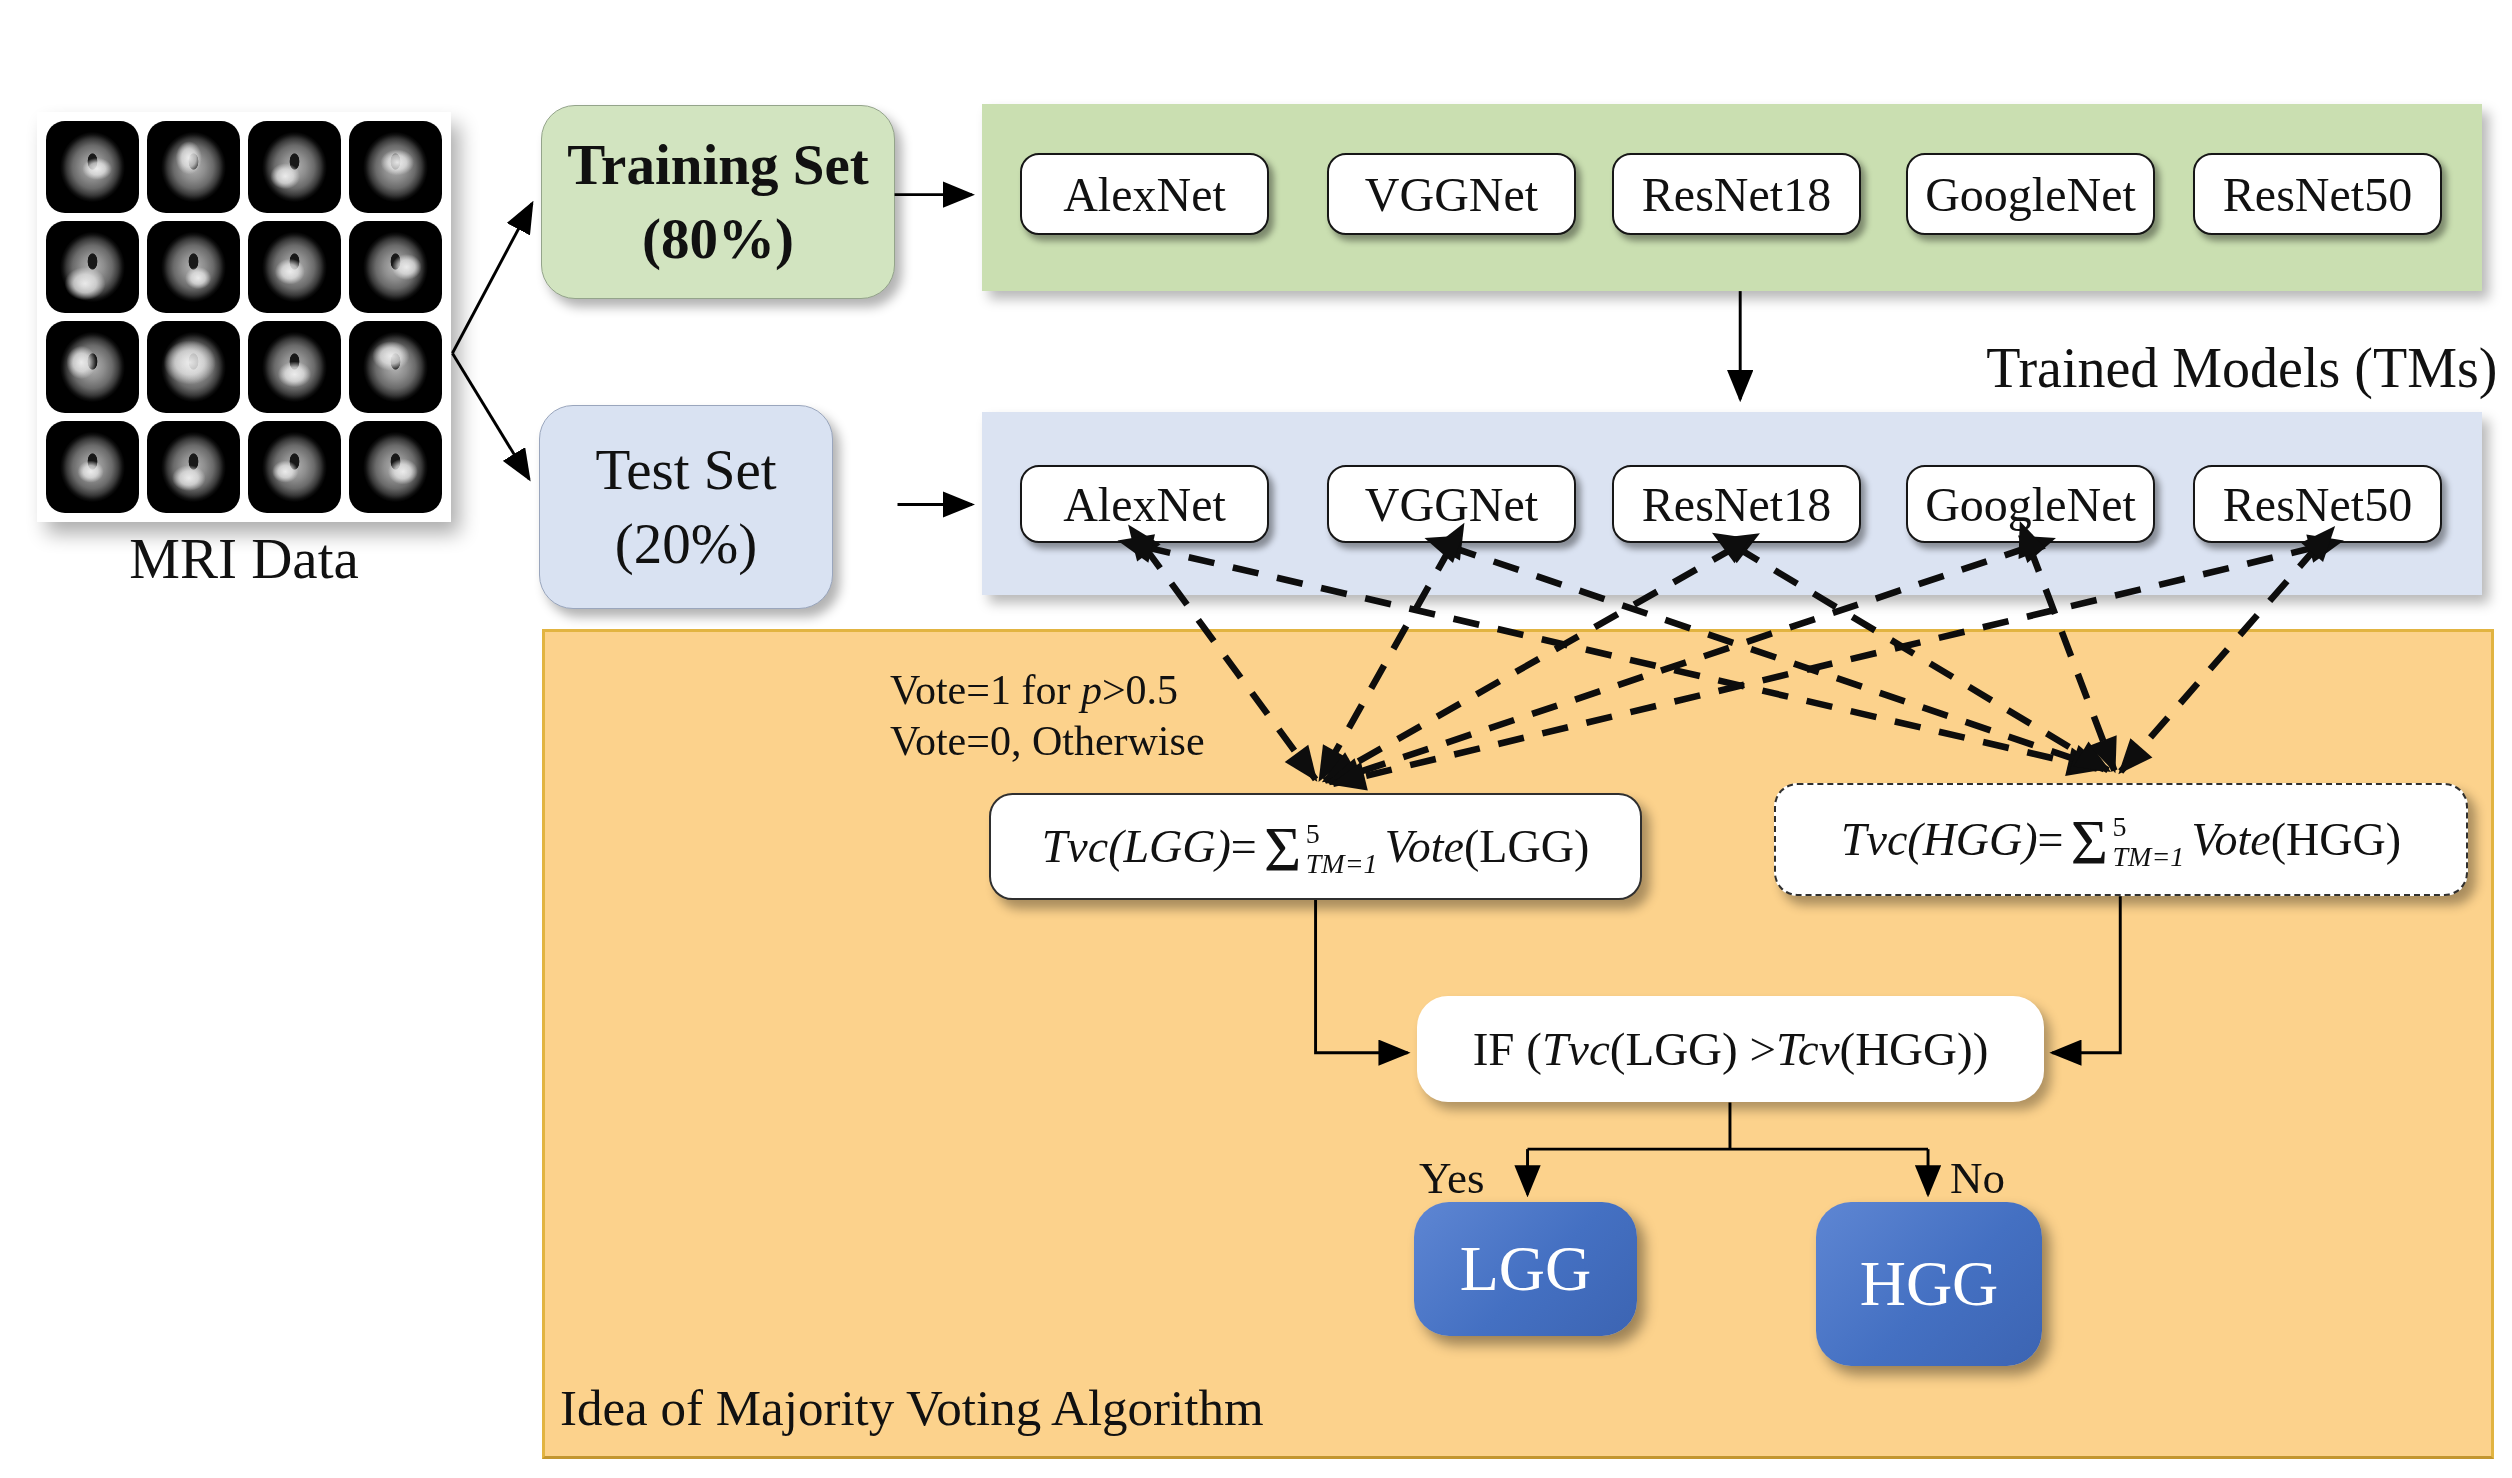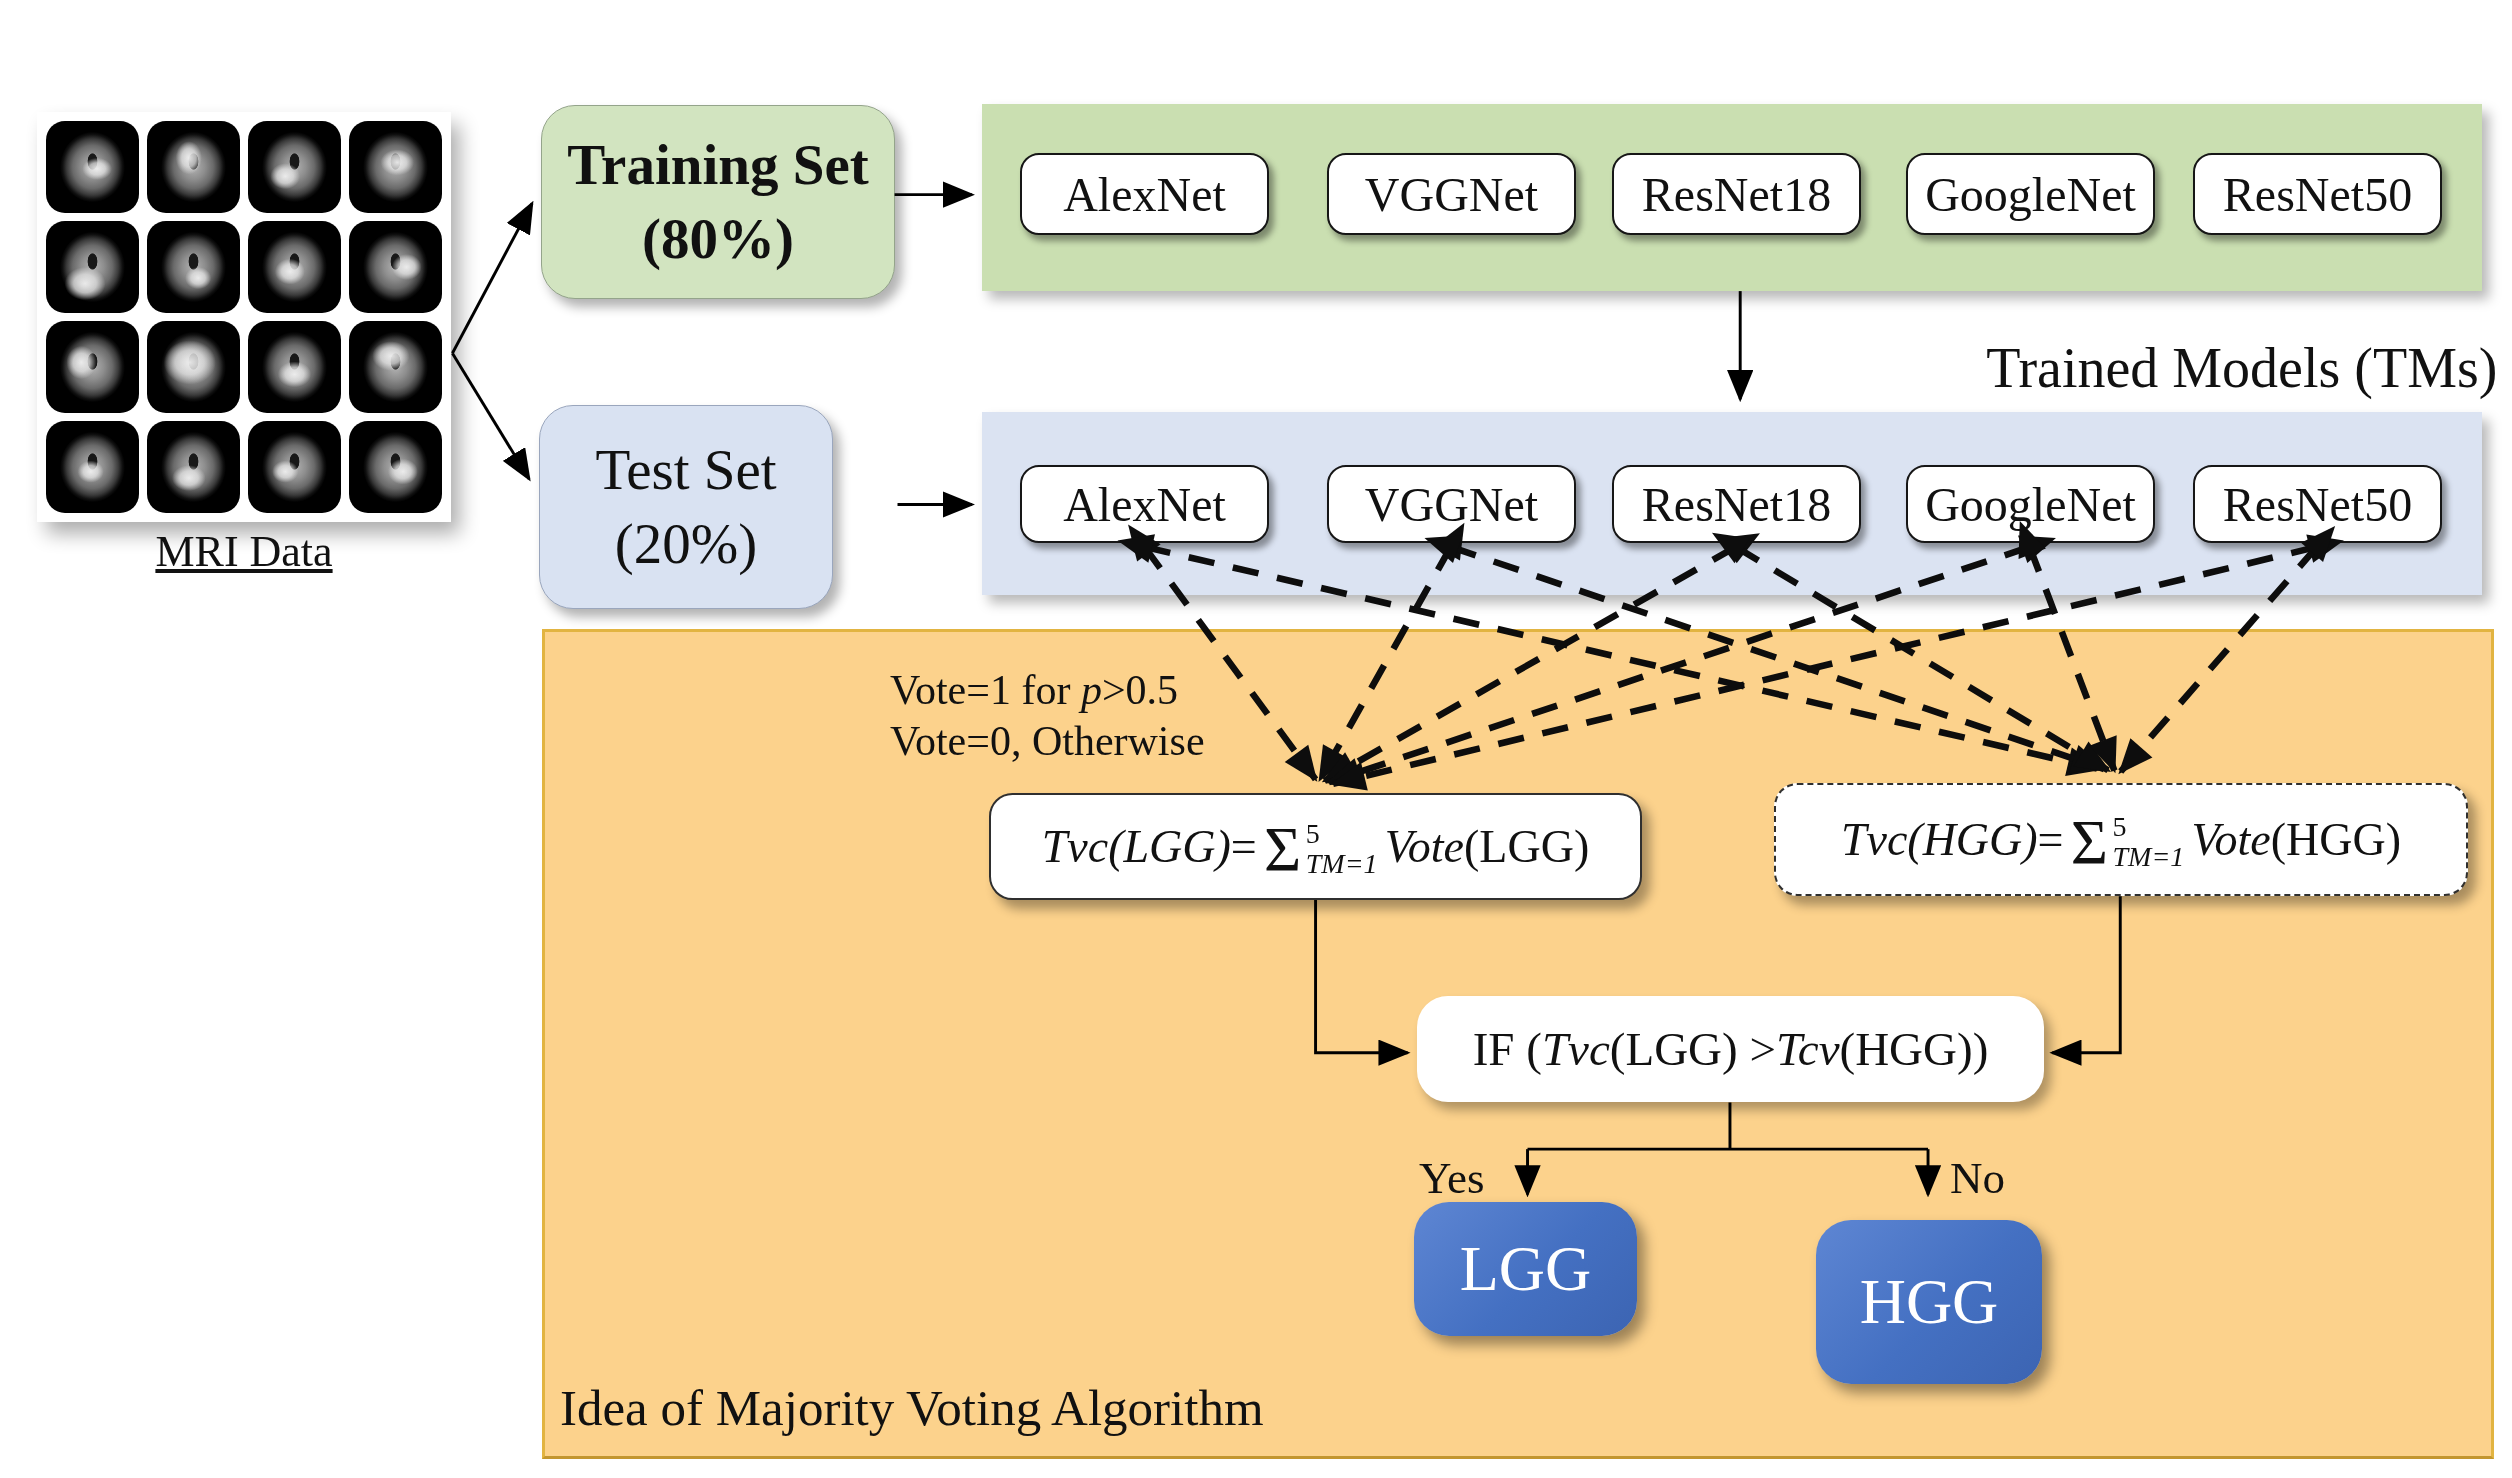--- a/index.html
+++ b/index.html
@@ -5,21 +5,21 @@
   html,body{margin:0;padding:0;background:#fff;}
   #canvas{position:relative;width:2512px;height:1479px;background:#ffffff;overflow:hidden;
           font-family:"Liberation Serif","DejaVu Serif",serif;color:#111;}
   .abs{position:absolute;}
 
   
   #mri-montage{left:37px;top:112px;width:414px;height:410px;background:#fff;
     box-shadow:8.8px 11.7px 19px rgba(0,0,0,.33);padding:8.8px;box-sizing:border-box;
     display:grid;grid-template-columns:repeat(4,1fr);grid-template-rows:repeat(4,1fr);gap:7.3px;}
   .mri-tile{border-radius:19px;background-color:#020202;}
-  #mri-label{left:37px;top:526px;width:414px;text-align:center;font-size:44px;text-decoration:underline;}
+  #mri-label{left:37px;top:526px;width:414px;text-align:center;font-size:57px;}
 
   
   .set-box{border-radius:34px;display:flex;flex-direction:column;align-items:center;justify-content:center;
     font-size:57px;line-height:1.3;box-shadow:6.6px 8px 11px rgba(0,0,0,.30);box-sizing:border-box;}
   #training-box{left:541px;top:105px;width:354px;height:194px;background:#d2e4c0;border:1.5px solid #94a48b;font-weight:bold;}
   #test-box{left:539px;top:405px;width:294px;height:204px;background:#d9e2f2;border:1.5px solid #9aa6bd;}
 
   
   .panel{box-shadow:6.6px 8px 11.7px rgba(0,0,0,.28);}
   #trainee-panel{left:982px;top:104px;width:1500px;height:187px;background:#cadfb1;}
@@ -55,21 +55,21 @@
     box-shadow:6.6px 8px 11px rgba(0,0,0,.30);white-space:nowrap;}
 
   .branch-label{font-size:45px;}
   #yes-label{left:1419px;top:1152px;}
   #no-label{left:1950px;top:1152px;}
 
   .result-box{border-radius:35px;display:flex;align-items:center;justify-content:center;color:#fff;
     font-size:64px;background:linear-gradient(135deg,#5e86d3 0%,#4470c2 55%,#3c64b2 100%);
     box-shadow:7.3px 8.8px 13px rgba(0,0,0,.38);}
   #result-lgg{left:1414px;top:1202px;width:223px;height:134px;}
-  #result-hgg{left:1816px;top:1202px;width:226px;height:164px;margin-top:18px;}
+  #result-hgg{left:1816px;top:1202px;width:226px;height:164px;}
 
   #caption{left:560px;top:1379px;font-size:51px;}
 
   #wires{left:0;top:0;pointer-events:none;}
 </style>
 </head>
 <body>
 
 <div id="canvas">
 

